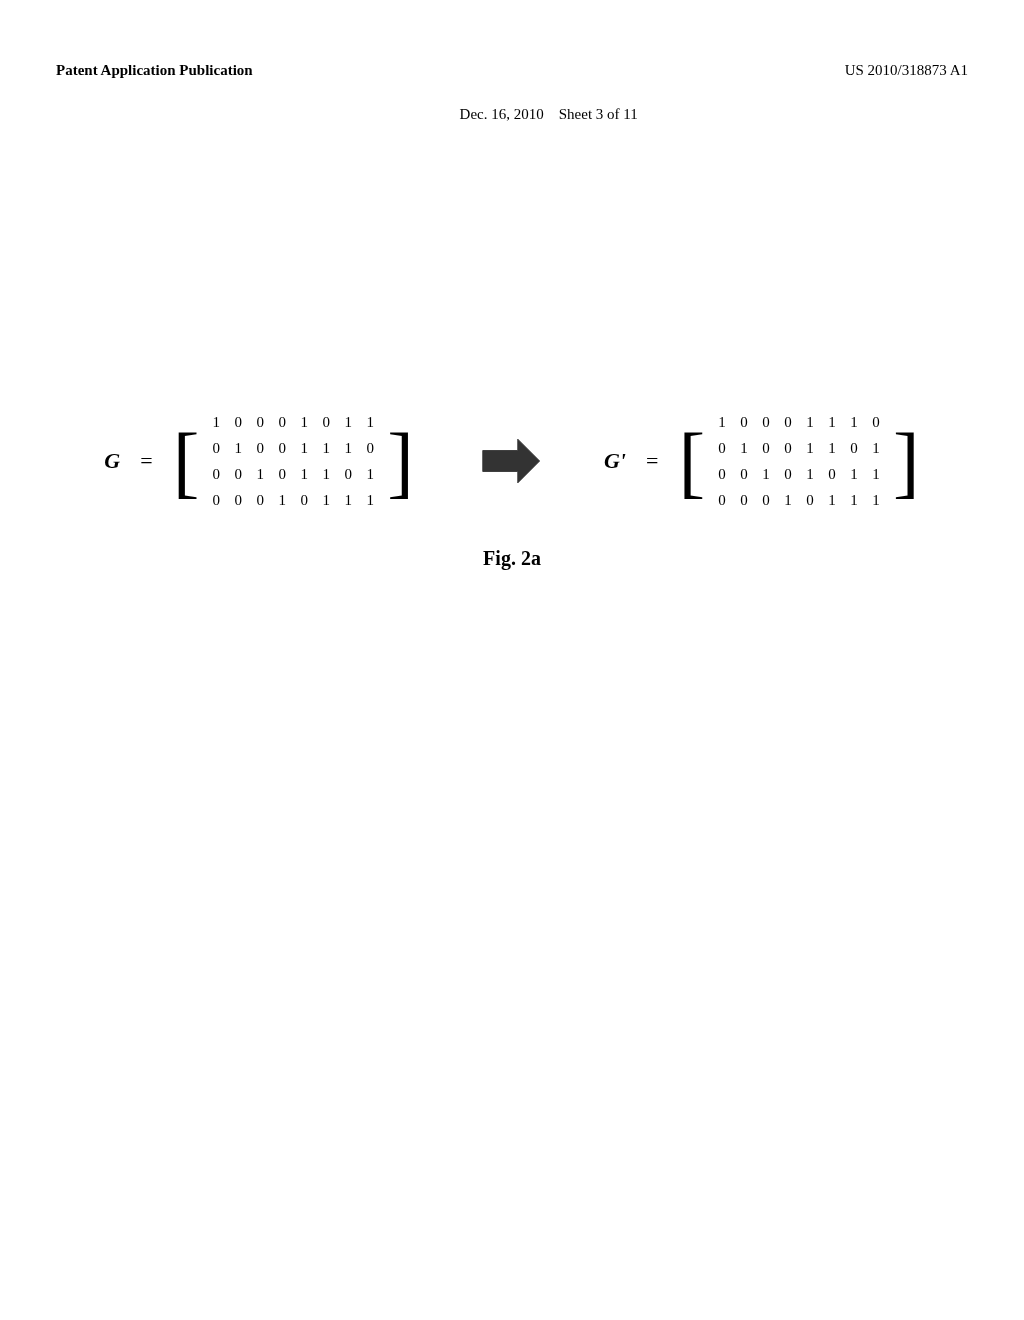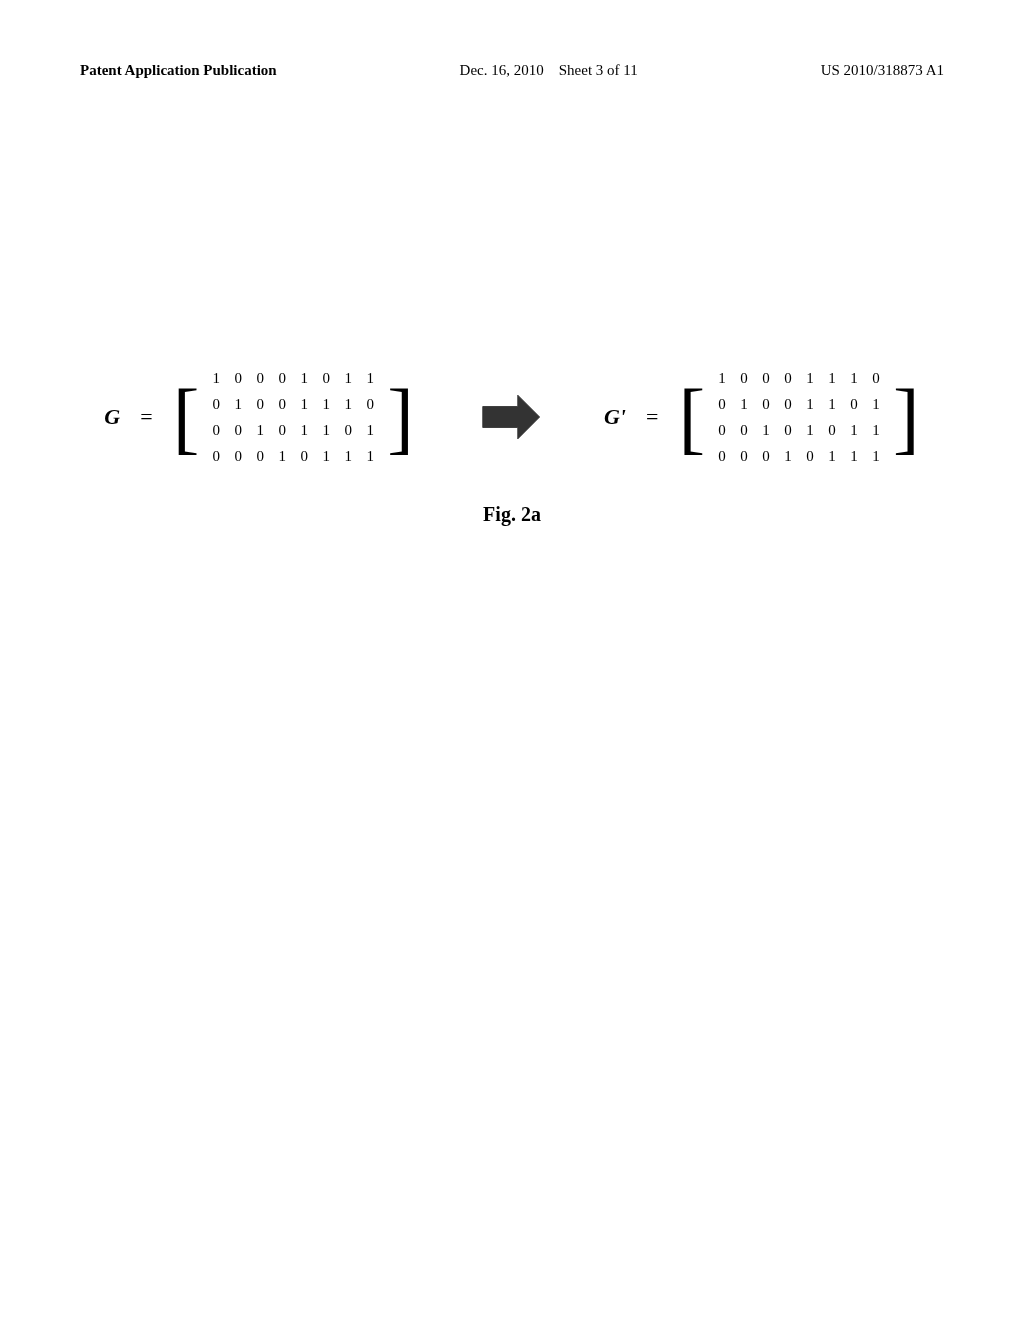--- a/index.html
+++ b/index.html
@@ -14,21 +14,21 @@
       background: #ffffff;
       font-family: 'Times New Roman', Times, serif;
       overflow: hidden;
     }
 
     .page {
       width: 1024px;
       height: 1320px;
       background: #ffffff;
       position: relative;
-      padding: 60px 80px;
+      padding: 60px 56px;
     }
 
     .header {
       display: flex;
       justify-content: space-between;
       align-items: flex-start;
       border-bottom: none;
       margin-bottom: 0;
     }
 
@@ -36,20 +36,21 @@
       font-size: 15px;
       font-weight: bold;
       line-height: 1.4;
     }
 
     .header-center {
       font-size: 15px;
       font-weight: normal;
       text-align: center;
       line-height: 1.4;
+      margin-top: 44px;
     }
 
     .header-right {
       font-size: 15px;
       font-weight: normal;
       text-align: left;
       line-height: 1.4;
     }
 
     .content-area {

